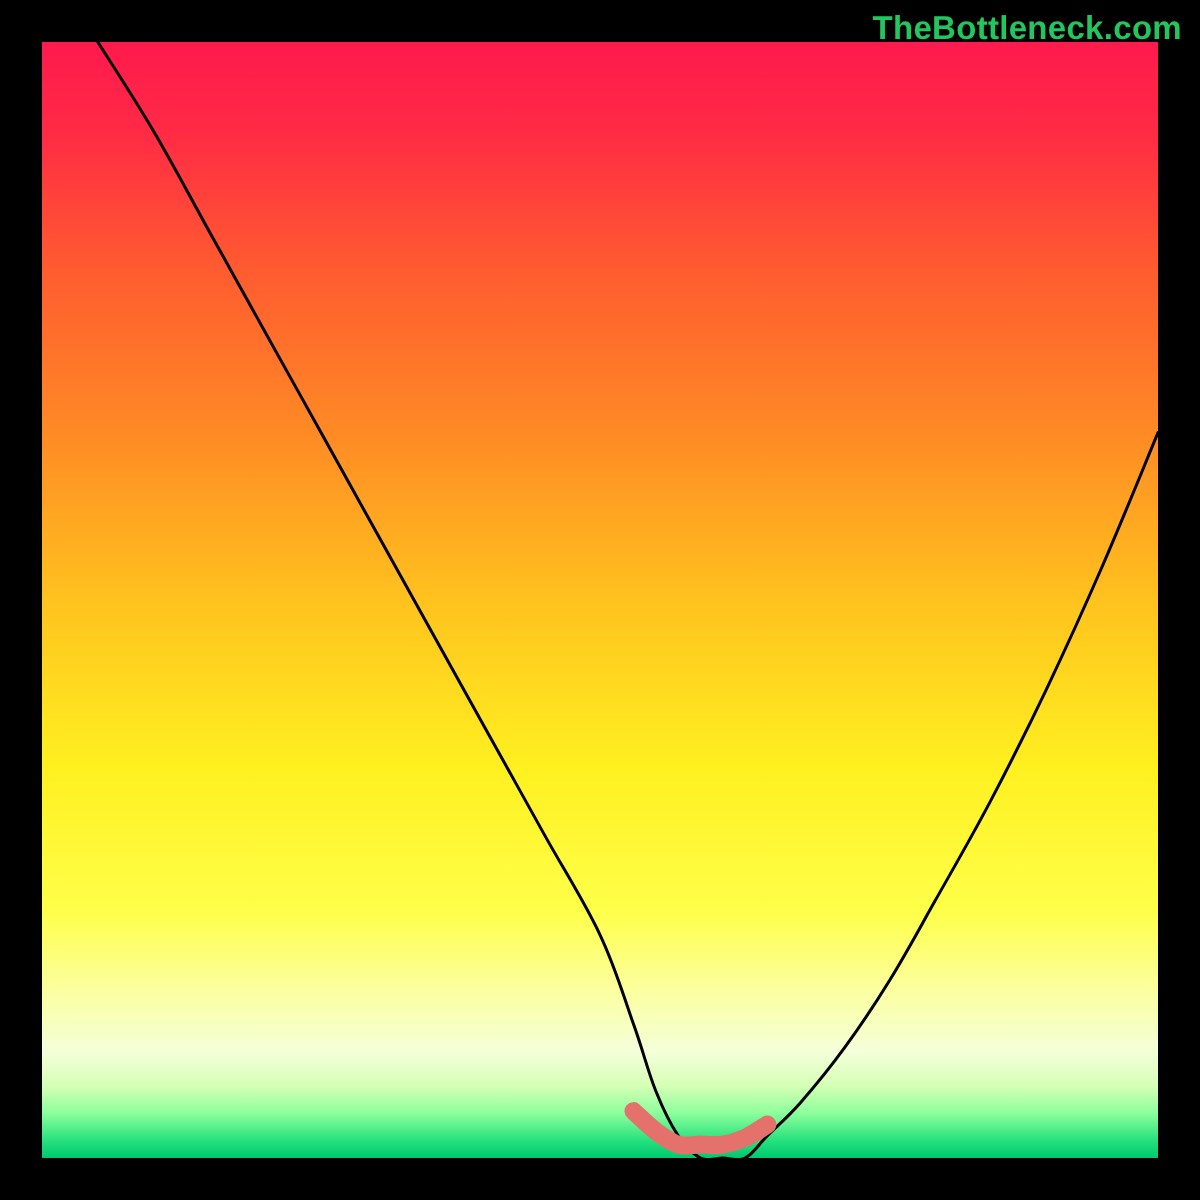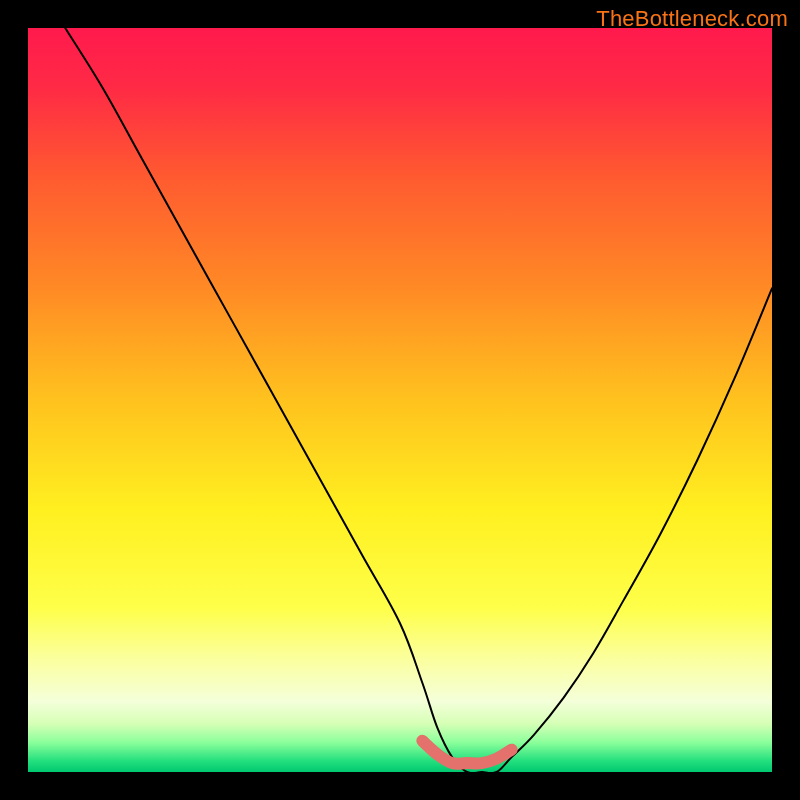--- a/index.html
+++ b/index.html
@@ -31,23 +31,23 @@
     left: 0;
     top: 0;
     width: 744px;
     height: 744px;
     pointer-events: none;
   }
   .watermark {
     position: absolute;
     top: 6px;
     right: 12px;
-    color: #f97316;
+    color: #22c55e;
     font-size: 22px;
-    font-weight: 400;
+    font-weight: 700;
     letter-spacing: 0.2px;
     user-select: none;
   }
 </style>
 </head>
 <body>
 
 <div class="frame">
   <svg class="gradient" viewBox="0 0 744 744" preserveAspectRatio="none">
     <defs>

